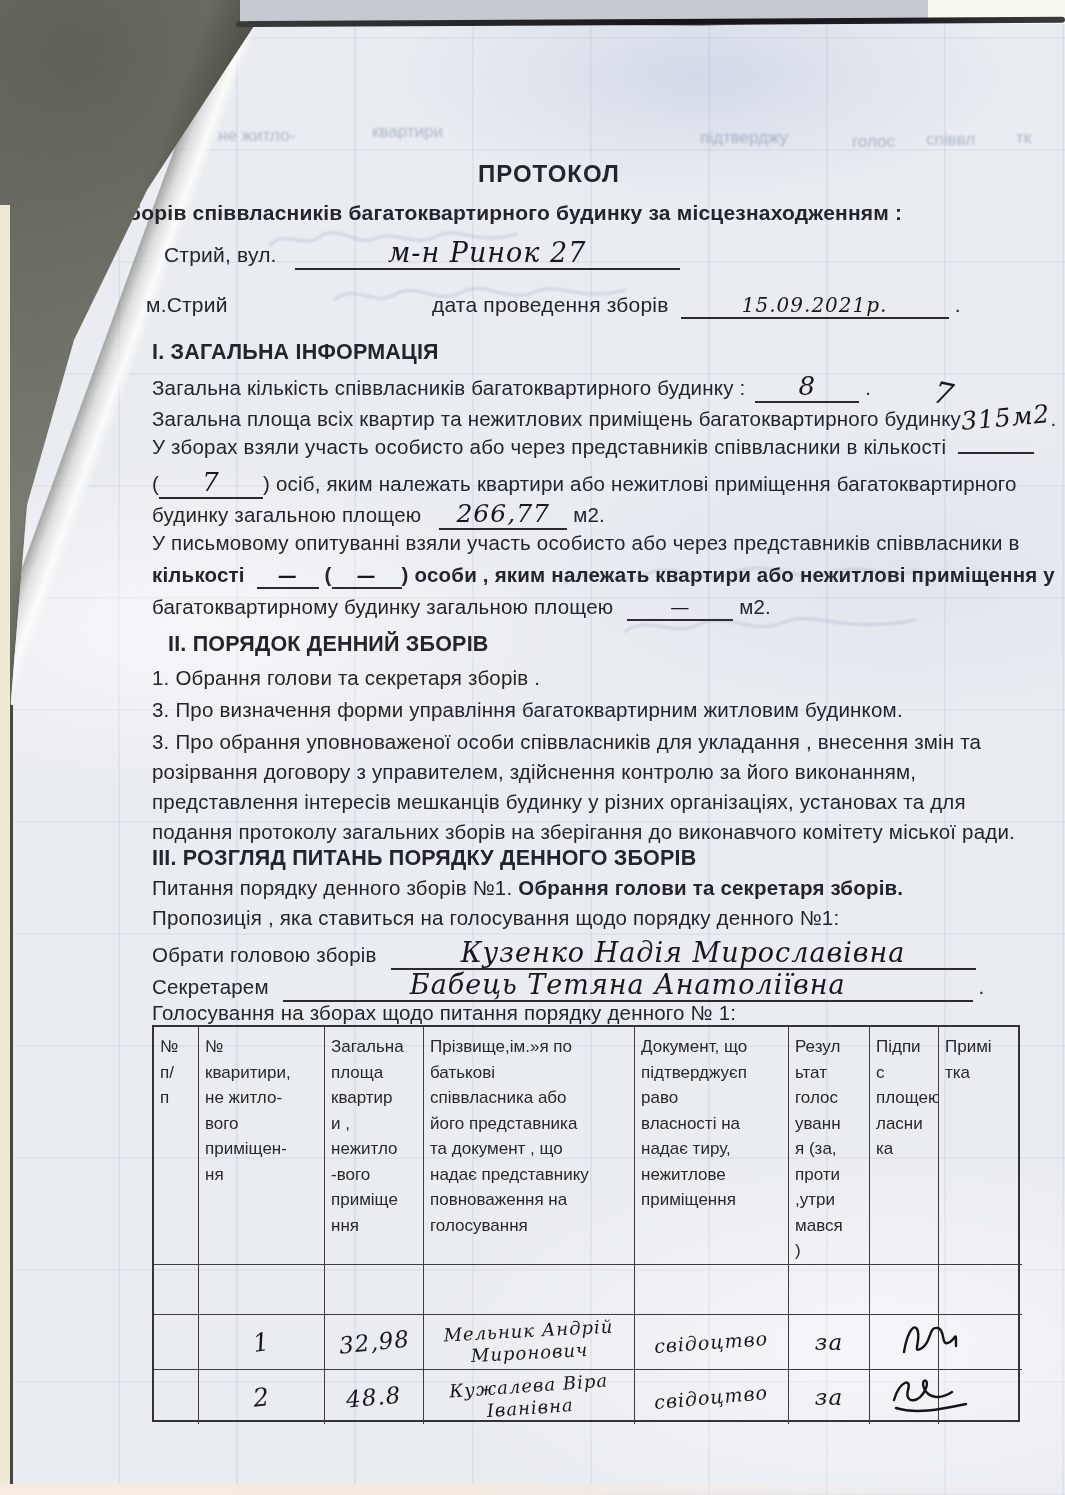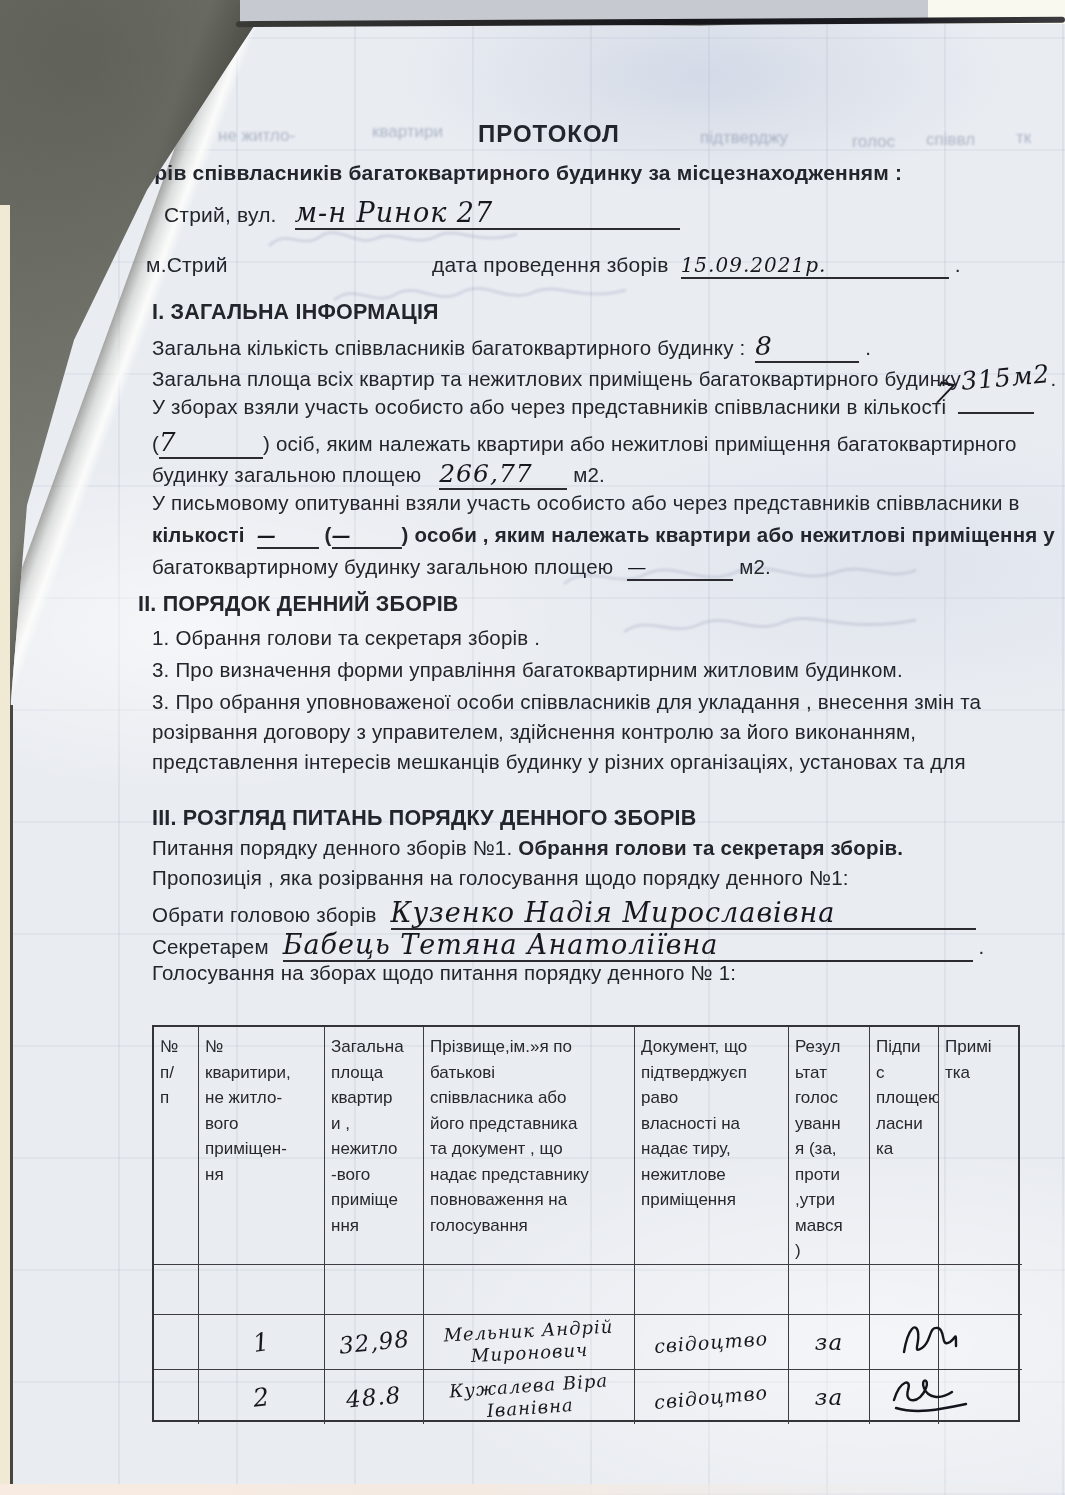--- a/index.html
+++ b/index.html
@@ -31,25 +31,25 @@
   .top-strip{position:absolute;left:240px;top:0;width:690px;height:22px;background:#c6c9d0;}
   .top-white-patch{position:absolute;left:928px;top:0;width:137px;height:24px;background:#faf9ef;}
   .top-dark-line{position:absolute;left:236px;top:19px;width:829px;height:6px;
         background:linear-gradient(90deg,#3a3a38,#15151a 55%,#1c1c22 80%,#3c3c40);
         transform:rotate(-.3deg);border-radius:3px;}
   .left-cream-strip{position:absolute;left:0;top:205px;width:10px;height:1290px;background:#f0e9d4;}
   .left-edge-line{position:absolute;left:10px;top:705px;width:3px;height:790px;background:#474740;}
   .bottom-strip{position:absolute;left:0;top:1484px;width:1065px;height:11px;
         background:linear-gradient(90deg,#f8ebe1 0%,#f4eae2 45%,rgba(244,234,226,.25) 80%,rgba(244,234,226,0) 100%);}
   
-  .pline{position:absolute;font-size:20.5px;letter-spacing:.2px;white-space:nowrap;color:#23252c;}
+  .pline{position:absolute;font-size:20.5px;letter-spacing:.2px;white-space:nowrap;color:#23252c;margin-top:40px;}
   .bold{font-weight:bold;}
   .title{font-size:24px;font-weight:bold;letter-spacing:1px;}
   
-  .fill{display:inline-block;border-bottom:2px solid #2a2a30;text-align:left;vertical-align:baseline;}
+  .fill{display:inline-block;border-bottom:2px solid #2a2a30;text-align:center;vertical-align:baseline;}
   
   .hw{font-family:"DejaVu Serif",serif;font-style:italic;color:#17171f;letter-spacing:1px;}
   .hw-abs{position:absolute;font-family:"DejaVu Serif",serif;font-style:italic;color:#17171f;white-space:nowrap;}
   
   .bleed{position:absolute;color:rgba(118,128,160,.5);filter:blur(1.1px);font-size:17px;white-space:nowrap;}
   .bleed-svg{position:absolute;opacity:.16;filter:blur(1px);}
   
   .vtable{position:absolute;left:152px;top:1025px;width:868px;height:397px;
         display:grid;grid-template-columns:45px 126px 99px 211px 154px 81px 69px 83px;
         grid-template-rows:238px 50px 55px 54px;
@@ -145,34 +145,35 @@
       <span class="fill" style="width:62px;margin-left:6px;"><span class="hw" style="font-size:19px;">—</span></span>
       <span>(</span><span class="fill" style="width:70px;"><span class="hw" style="font-size:19px;">—</span></span><span>) особи , яким належать квартири або нежитлові приміщення у</span>
     </div>
 
     <div class="pline" style="left:152px;top:555px;">
       <span>багатоквартирному будинку загальною площею</span>
       <span class="fill" style="width:106px;margin-left:8px;"><span class="hw" style="font-size:19px;">—</span></span>
       <span>м2.</span>
     </div>
 
-    <div class="pline bold" style="left:138px;top:592px;font-size:21.5px;">ІІ. ПОРЯДОК ДЕННИЙ ЗБОРІВ</div>
+    <div class="pline bold" style="left:168px;top:592px;font-size:21.5px;">ІІ. ПОРЯДОК ДЕННИЙ ЗБОРІВ</div>
     <div class="pline" style="left:152px;top:626px;">1. Обрання голови та секретаря зборів .</div>
     <div class="pline" style="left:152px;top:658px;">3. Про визначення форми управління багатоквартирним житловим будинком.</div>
     <div class="pline" style="left:152px;top:690px;">3. Про обрання уповноваженої особи співвласників для укладання , внесення змін та</div>
     <div class="pline" style="left:152px;top:720px;">розірвання договору з управителем, здійснення контролю за його виконанням,</div>
     <div class="pline" style="left:152px;top:750px;">представлення інтересів мешканців будинку у різних організаціях, установах  та для</div>
+    <div class="pline" style="left:152px;top:780px;">подання протоколу загальних зборів на зберігання до виконавчого комітету міської ради.</div>
 
     <div class="pline bold" style="left:152px;top:806px;font-size:21.5px;">ІІІ. РОЗГЛЯД ПИТАНЬ ПОРЯДКУ ДЕННОГО ЗБОРІВ</div>
 
     <div class="pline" style="left:152px;top:836px;">
       <span>Питання порядку денного зборів №1. </span><span class="bold">Обрання голови та секретаря зборів.</span>
     </div>
 
-    <div class="pline" style="left:152px;top:866px;">Пропозиція , яка розірвання на голосування щодо порядку денного №1:</div>
+    <div class="pline" style="left:152px;top:866px;">Пропозиція , яка ставиться на голосування щодо порядку денного №1:</div>
 
     <div class="pline" style="left:152px;top:897px;">
       <span>Обрати головою зборів</span>
       <span class="fill" style="width:585px;margin-left:8px;"><span class="hw" style="font-size:27px;">Кузенко Надія Мирославівна</span></span>
     </div>
 
     <div class="pline" style="left:152px;top:929px;">
       <span>Секретарем</span>
       <span class="fill" style="width:690px;margin-left:8px;"><span class="hw" style="font-size:27px;">Бабець Тетяна Анатоліївна</span></span>
       <span>.</span>

